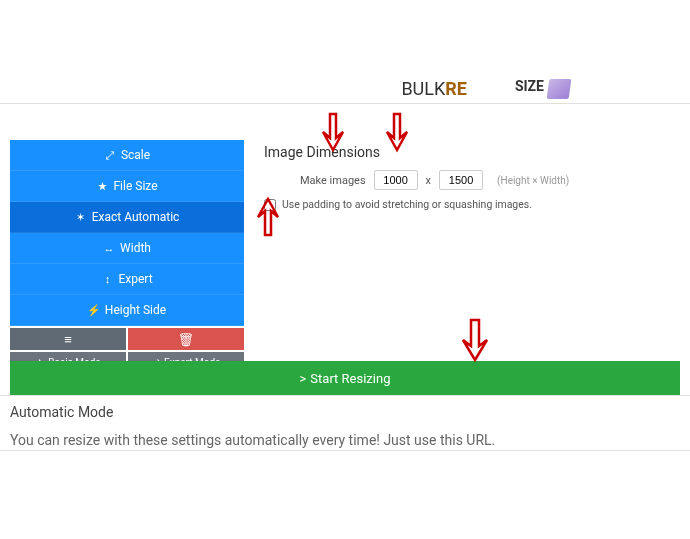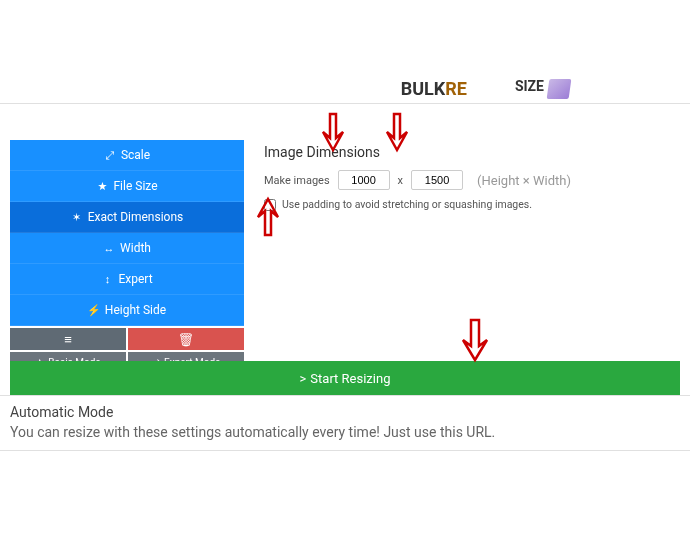--- a/index.html
+++ b/index.html
@@ -15,21 +15,21 @@
     position: absolute;
     top: 78px;
     right: 120px;
     font-size: 18px;
     font-weight: 700;
     color: #333;
     display: flex;
     align-items: center;
     gap: 4px;
   }
-  .logo .bulk { font-weight: 700; }
+  .logo .bulk { font-weight: 400; }
   .logo .re { color: #a16207; }
   .logo .size { font-size: 14px; vertical-align: top; margin-left: 48px; }
   .logo-box {
     width: 22px; height: 20px;
     background: linear-gradient(135deg, #c9b8e6, #9c7dd6);
     border-radius: 2px;
     transform: skewX(-8deg);
   }
   .hr-top {
     position: absolute;
@@ -120,32 +120,33 @@
     color: #333;
     margin-bottom: 10px;
   }
   .dim-row {
     display: flex;
     align-items: center;
     gap: 8px;
     font-size: 11px;
     color: #555;
     margin-bottom: 8px;
+    margin-left: 36px;
   }
   .dim-input {
-    width: 52px;
+    width: 44px;
     height: 20px;
     border: 1px solid #ccc;
     border-radius: 2px;
     text-align: center;
     font-size: 11px;
     padding: 2px;
   }
   .dim-hint {
-    font-size: 13px;
+    font-size: 10px;
     color: #999;
     margin-left: 6px;
   }
   .chk-row {
     display: flex;
     align-items: center;
     gap: 6px;
     font-size: 10.5px;
     color: #555;
   }
@@ -176,21 +177,21 @@
     border-top: 1px solid #e0e0e0;
   }
   .auto-section {
     position: absolute;
     top: 404px;
     left: 10px;
   }
   .auto-title {
     font-size: 14px;
     color: #444;
-    margin-bottom: 4px;
+    margin-bottom: 12px;
   }
   .auto-text {
     font-size: 14px;
     color: #666;
   }
   .hr-bot {
     position: absolute;
     top: 450px;
     left: 0; right: 0;
     border-top: 1px solid #e0e0e0;
@@ -217,21 +218,21 @@
       <div class="opt">
         <span class="ico">⤢</span>
         <span>Scale</span>
       </div>
       <div class="opt">
         <span class="ico">★</span>
         <span>File Size</span>
       </div>
       <div class="opt active">
         <span class="ico">✶</span>
-        <span>Exact Dimensions</span>
+        <span>Exact Automatic</span>
       </div>
       <div class="opt">
         <span class="ico">↔</span>
         <span>Width</span>
       </div>
       <div class="opt">
         <span class="ico">↕</span>
         <span>Expert</span>
       </div>
       <div class="opt">

